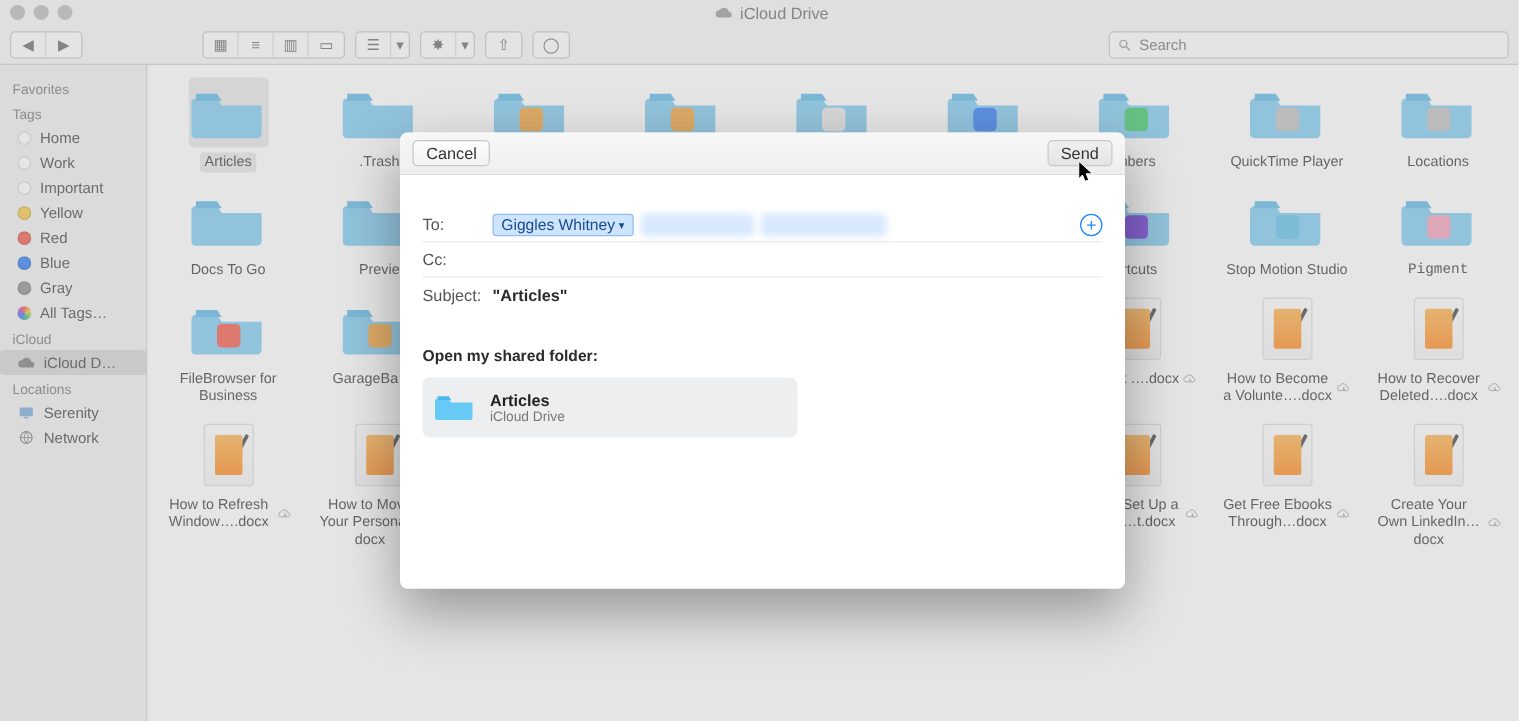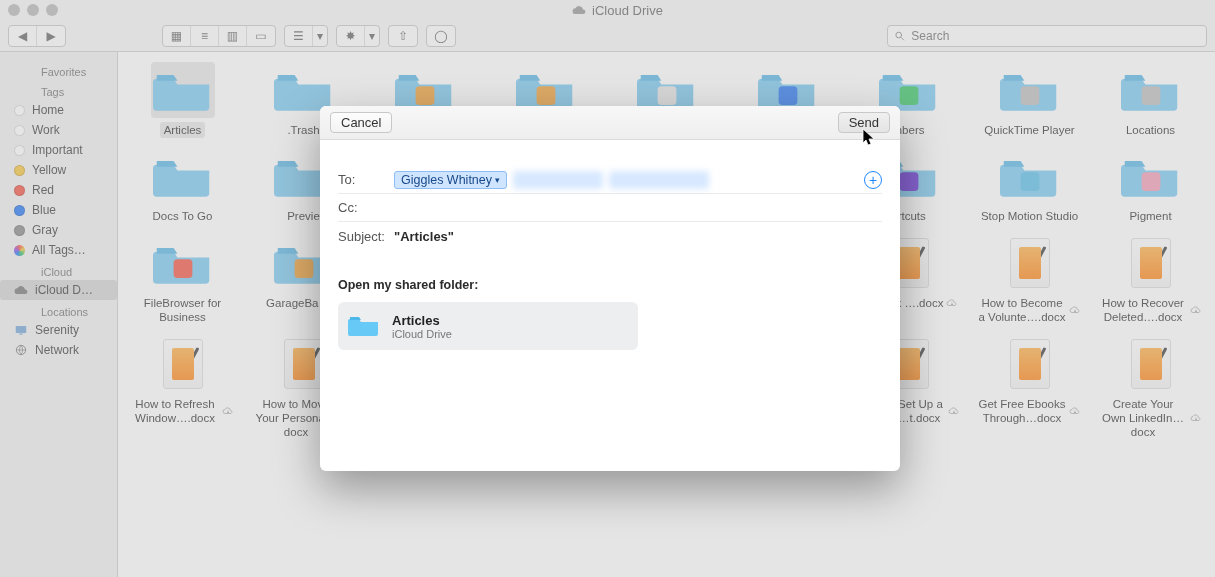--- a/index.html
+++ b/index.html
@@ -21,21 +21,21 @@
   .toolbar-spacer { flex:1; }
   .searchbox { width:320px; height:22px; border:1px solid #c8c8c8; border-radius:4px; background:#fdfdfd; display:flex; align-items:center; padding:0 6px; gap:6px;}
   .searchbox svg { width:12px;height:12px; fill:#888;}
   .searchbox input { border:none; outline:none; font-size:12px; color:#4d7c0f; background:transparent; width:100%;}
 
   
   .main { position:absolute; top:52px; bottom:0; left:0; right:0; display:flex;}
 
   
   .sidebar { width:118px; background:#f0f0f0; border-right:1px solid #d0d0d0; padding:8px 0 8px 0; font-size:12px; color:#444;}
-  .section-title { font-size:11px; color:#777; padding:6px 10px 2px 10px; font-weight:500;margin-left:31px;}
+  .section-title { font-size:11px; color:#777; padding:6px 10px 2px 10px; font-weight:500;}
   .side-item { display:flex; align-items:center; gap:7px; padding:2px 8px 2px 14px; height:20px; border-radius:3px;}
   .side-item.selected { background:#d4d4d4; }
   .tag-dot { width:11px;height:11px;border-radius:50%; border:1px solid rgba(0,0,0,0.15);}
   .side-icon { width:14px;height:14px; display:flex;align-items:center;justify-content:center;}
   .side-icon svg { width:14px;height:14px; fill:#7b7b7b;}
 
   
   .content { flex:1; background:#fff; overflow:hidden; position:relative; padding:6px 4px;}
   .grid { display:grid; grid-template-columns: repeat(9, 1fr); column-gap:0; row-gap:6px; }
   .item { display:flex; flex-direction:column; align-items:center; text-align:center; padding:4px 4px 0 4px;}
@@ -437,21 +437,21 @@
         <div class="item">
           <div class="iconbox">
             <div class="folder-icon"><svg viewBox="0 0 64 48">
                 <path d="M4 12h18l4 6h34v24a4 4 0 0 1-4 4H4a4 4 0 0 1-4-4V16a4 4 0 0 1 4-4z" fill="#7ecbf2"></path>
                 <path d="M4 8h18l4 6H4z" fill="#5fb9e6"></path>
                 <rect x="22" y="20" width="20" height="20" rx="4" fill="#f3a0b9"></rect>
               </svg></div>
           </div>
           <div class="label">
             <div class="label-row">
-              <span style="white-space: normal;">Pigment</span>
+              <span style="white-space: normal; font-family: Liberation Mono, monospace;">Pigment</span>
             </div>
           </div>
         </div>
         <div class="item">
           <div class="iconbox">
             <div class="folder-icon"><svg viewBox="0 0 64 48">
                 <path d="M4 12h18l4 6h34v24a4 4 0 0 1-4 4H4a4 4 0 0 1-4-4V16a4 4 0 0 1 4-4z" fill="#7ecbf2"></path>
                 <path d="M4 8h18l4 6H4z" fill="#5fb9e6"></path>
                 <rect x="22" y="20" width="20" height="20" rx="4" fill="#f35a4a"></rect>
               </svg></div>

